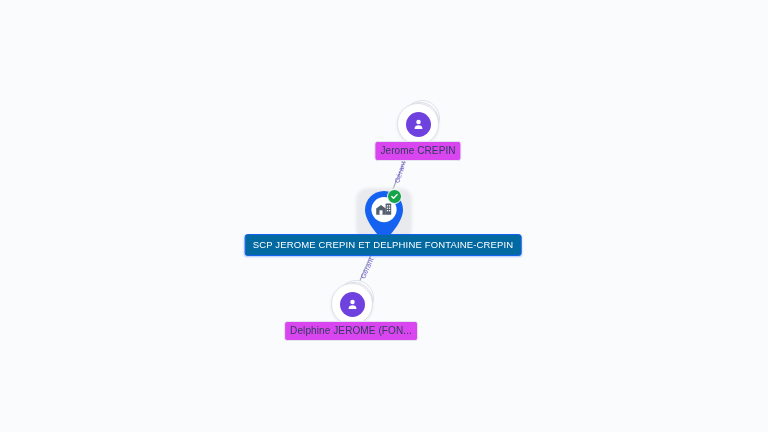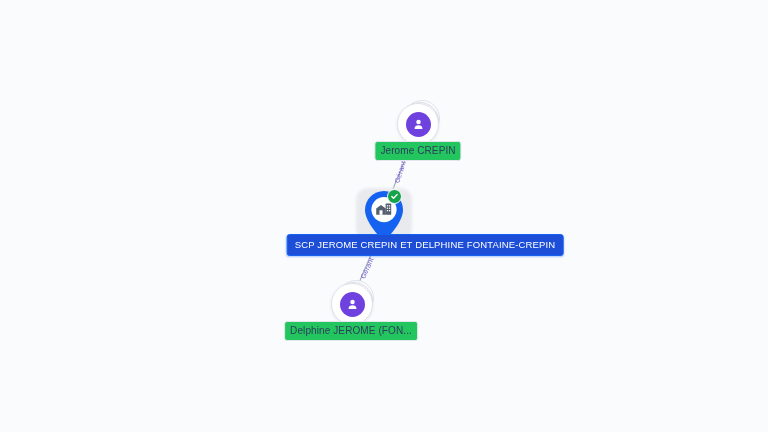--- a/index.html
+++ b/index.html
@@ -128,34 +128,33 @@
     position: absolute;
     white-space: nowrap;
     font-size: 10px;
     line-height: 13px;
     padding: 2px 5px 3px 5px;
     border-radius: 3px;
     transform: translateX(-50%);
     box-sizing: border-box;
   }
   .label.plain {
-    background: #22c55e;
+    background: #d946ef;
     color: #2e3d5c;
     border: 1px solid #e3e6ec;
     letter-spacing: 0.1px;
   }
   .label.selected {
-    background: #1d4ed8;
+    background: #0369a1;
     color: #ffffff;
     border: 1px solid #1562f0;
     font-size: 9.5px;
     letter-spacing: 0.15px;
     padding: 3px 7px 4px 7px;
     box-shadow: 0 1px 2px rgba(21,98,240,0.35);
-    margin-left: 42px;
   }
 
   
   .edge-label {
     position: absolute;
     font-size: 7px;
     color: #6f5fd0;
     letter-spacing: 0.2px;
     white-space: nowrap;
     transform-origin: 50% 50%;

